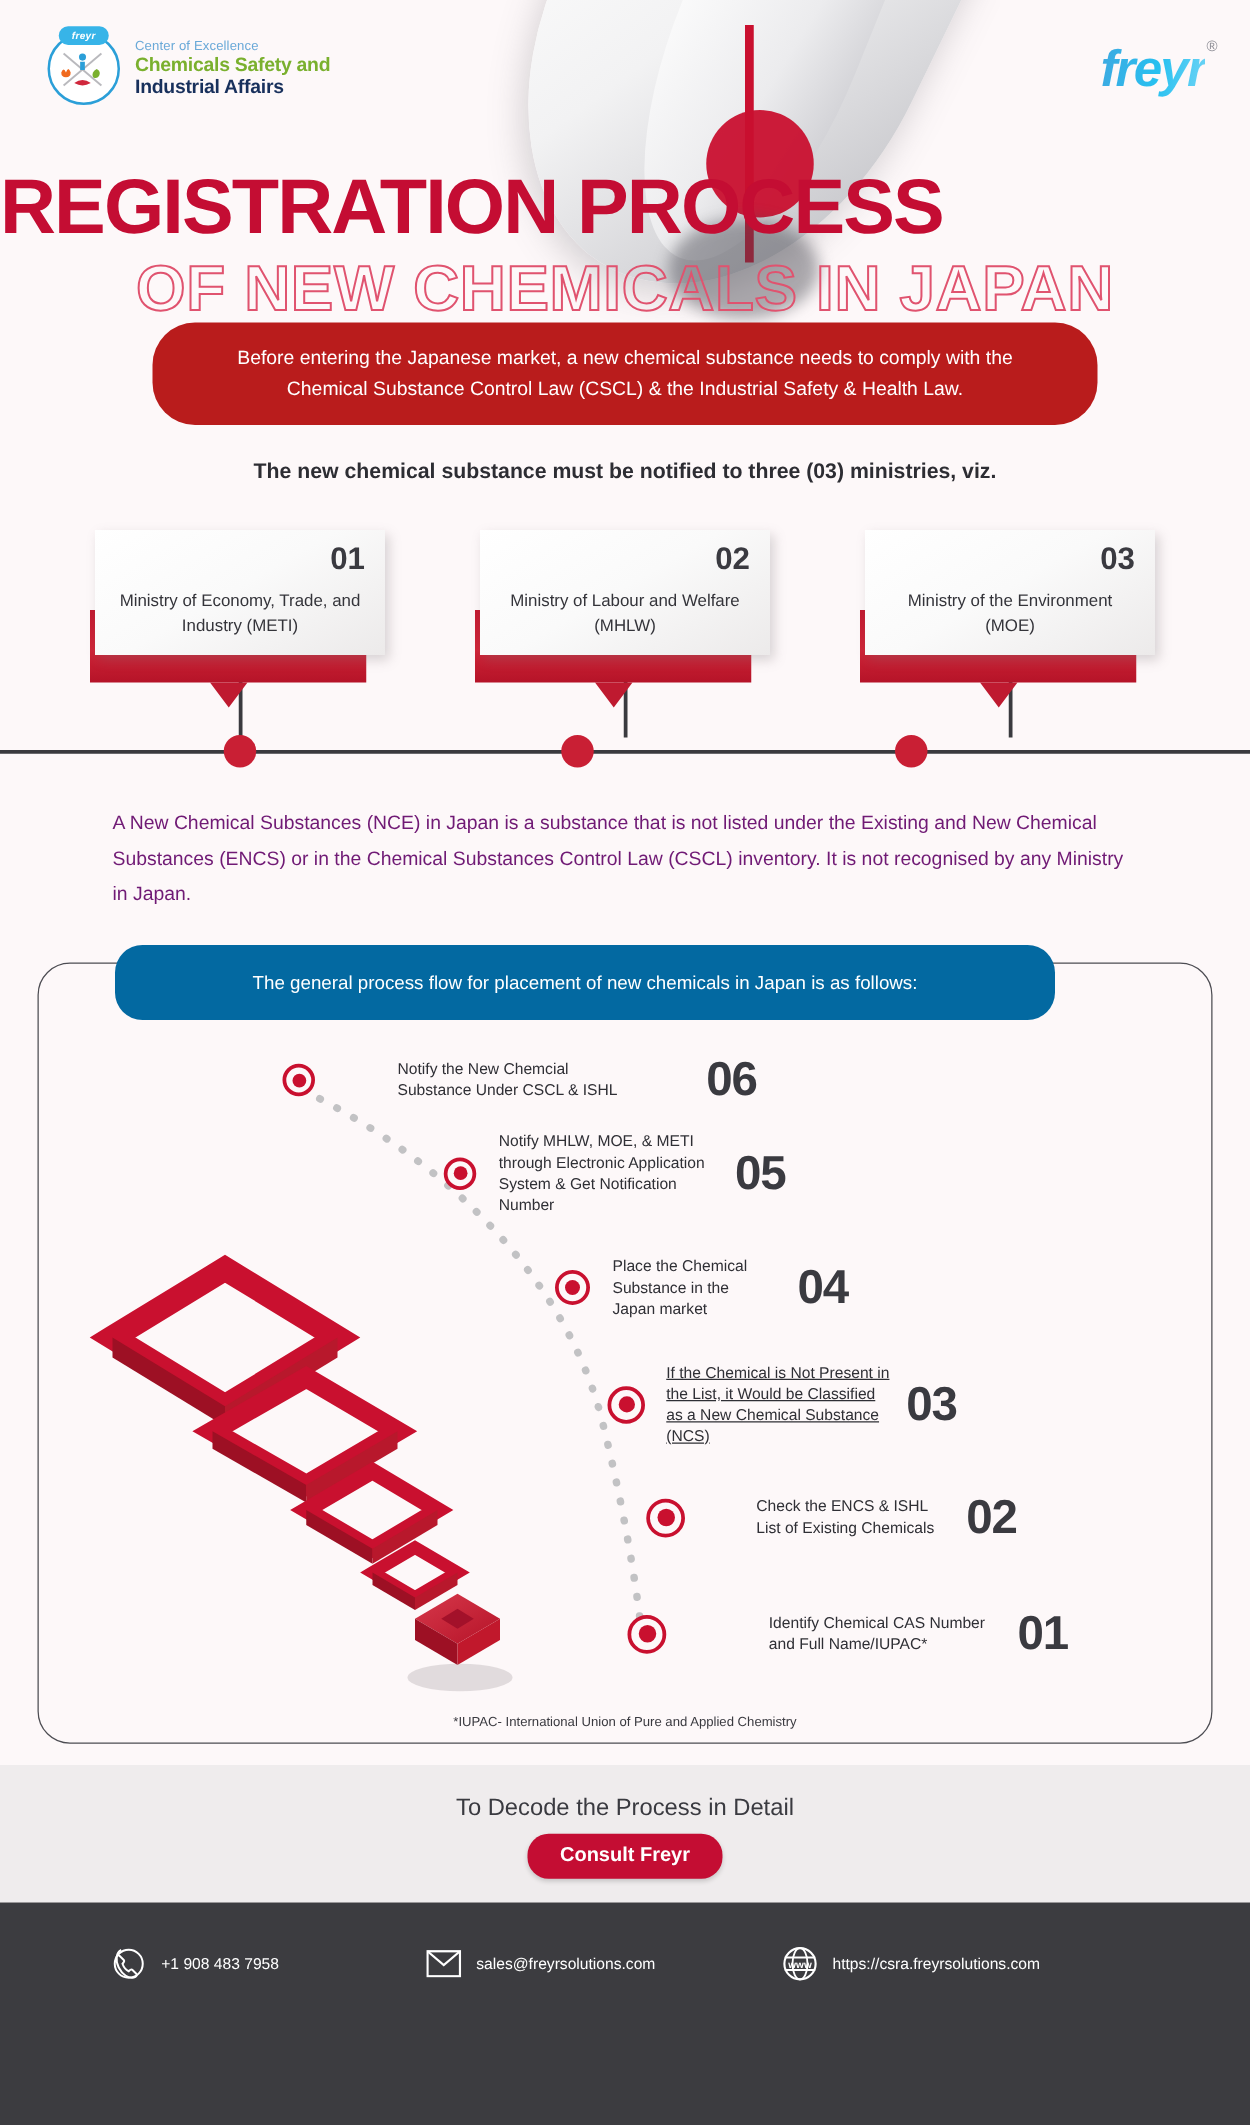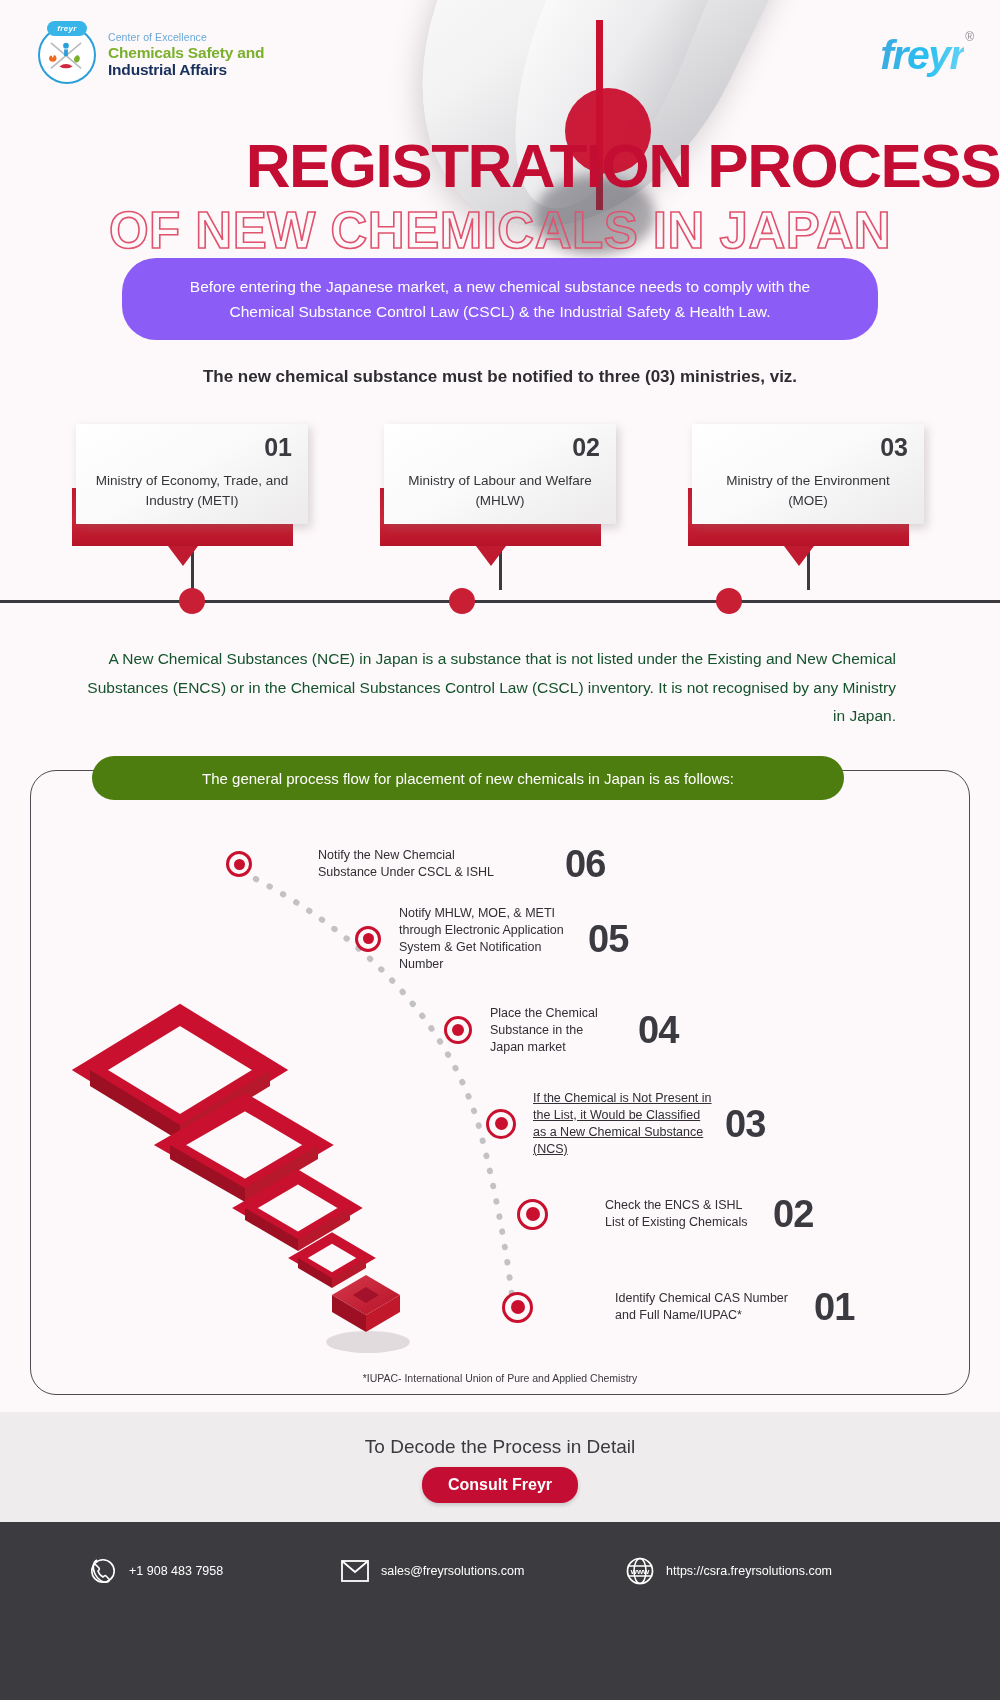--- a/index.html
+++ b/index.html
@@ -39,29 +39,29 @@
   .coe-green{font-size:15.5px;font-weight:bold;color:#7ab02e;letter-spacing:-.2px;}
   .coe-navy{font-size:15.5px;font-weight:bold;color:#18305c;letter-spacing:-.2px;}
 
   .freyr-logo{position:absolute;right:36px;top:32px;font-size:41px;font-weight:bold;font-style:italic;
     letter-spacing:-1.5px;
     background:linear-gradient(100deg,#3fa8e0 0%,#27c0f0 55%,#6fd4f5 100%);
     -webkit-background-clip:text;background-clip:text;color:transparent;}
   .freyr-r{position:absolute;right:26px;top:30px;font-size:12px;color:#8c8c94;}
 
   
-  .title1{position:absolute;left:0;right:0;top:130px;text-align:right;
+  .title1{position:absolute;left:0;right:12px;top:130px;text-align:left;
     font-size:62px;font-weight:bold;color:#c40d33;letter-spacing:-1.5px;
     font-family:"Liberation Sans", sans-serif;}
   .title2{position:absolute;left:0;right:0;top:201px;text-align:center;
     font-size:51px;font-weight:bold;letter-spacing:.5px;
     color:transparent;-webkit-text-stroke:1.6px #e0536f;}
 
   .redbar{position:absolute;left:122px;top:258px;width:756px;padding:16px 40px;box-sizing:border-box;
-    background:#8b5cf6;border-radius:34px;color:#fff;text-align:center;
+    background:#b91c1c;border-radius:34px;color:#fff;text-align:center;
     font-size:15.5px;line-height:1.62;}
 
   .subhead{position:absolute;left:0;right:0;top:367px;text-align:center;
     font-size:17px;font-weight:bold;color:#2d2d33;}
 
   
   .cards{position:absolute;left:76px;top:424px;width:848px;display:flex;justify-content:space-between;}
   .card-unit{width:232px;position:relative;}
   .card{position:relative;z-index:3;height:100px;
     background:linear-gradient(150deg,#ffffff 0%,#fafafa 48%,#eceaea 100%);
@@ -73,28 +73,28 @@
     background:linear-gradient(180deg,#c2182f 0%,#cf2437 55%,#b51328 100%);}
   .card-plate:after{content:"";position:absolute;left:50%;transform:translateX(-50%);top:58px;
     width:0;height:0;border-left:15px solid transparent;border-right:15px solid transparent;
     border-top:20px solid #bf1a30;}
   .card-stem{position:absolute;z-index:0;left:50%;margin-left:-1.5px;top:116px;width:3px;height:50px;background:#3a3a3f;}
 
   
   .tl-line{position:absolute;left:0;top:600px;width:1000px;height:3px;background:#3a3a3f;}
   .tl-dot{position:absolute;top:588px;width:26px;height:26px;border-radius:50%;background:#c91f34;}
 
-  .para{position:absolute;left:76px;top:645px;width:820px;text-align:right;
-    font-size:15.5px;color:#14532d;line-height:1.85;}
+  .para{position:absolute;left:90px;top:645px;width:820px;text-align:left;
+    font-size:15.5px;color:#701a75;line-height:1.85;}
 
   
   .proc-box{position:absolute;left:30px;top:770px;width:940px;height:625px;box-sizing:border-box;
     border:1.4px solid #4c4c52;border-radius:26px;background:transparent;}
-  .proc-banner{position:absolute;left:92px;top:756px;width:752px;height:44px;box-sizing:border-box;
-    background:#4d7c0f;border-radius:22px;color:#fff;display:flex;align-items:center;justify-content:center;
+  .proc-banner{position:absolute;left:92px;top:756px;width:752px;height:60px;box-sizing:border-box;
+    background:#0369a1;border-radius:22px;color:#fff;display:flex;align-items:center;justify-content:center;
     font-size:15px;}
 
   
   .step{position:absolute;display:flex;align-items:center;}
   .ring{border-radius:50%;border:3.5px solid #c9102f;display:flex;align-items:center;justify-content:center;
     background:#fdf8f9;box-sizing:border-box;}
   .ring i{display:block;border-radius:50%;background:#c9102f;}
   .step-txt{font-size:12.5px;color:#2f2f35;line-height:1.35;}
   .step-num{font-size:38px;font-weight:bold;color:#3a3a40;letter-spacing:-1px;line-height:1;}
 

